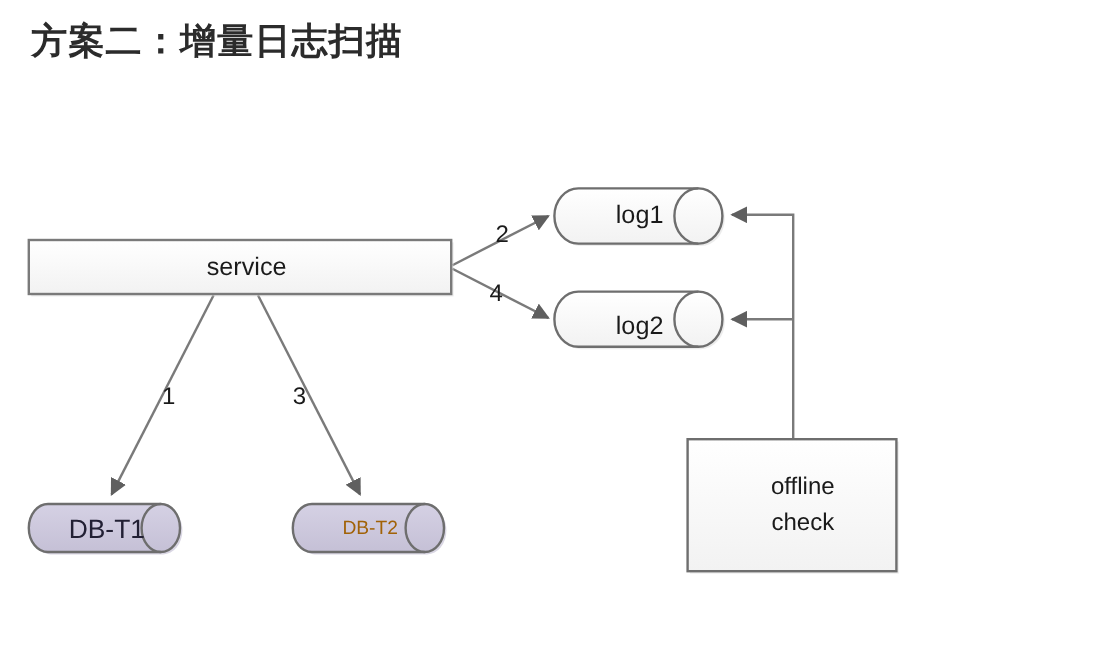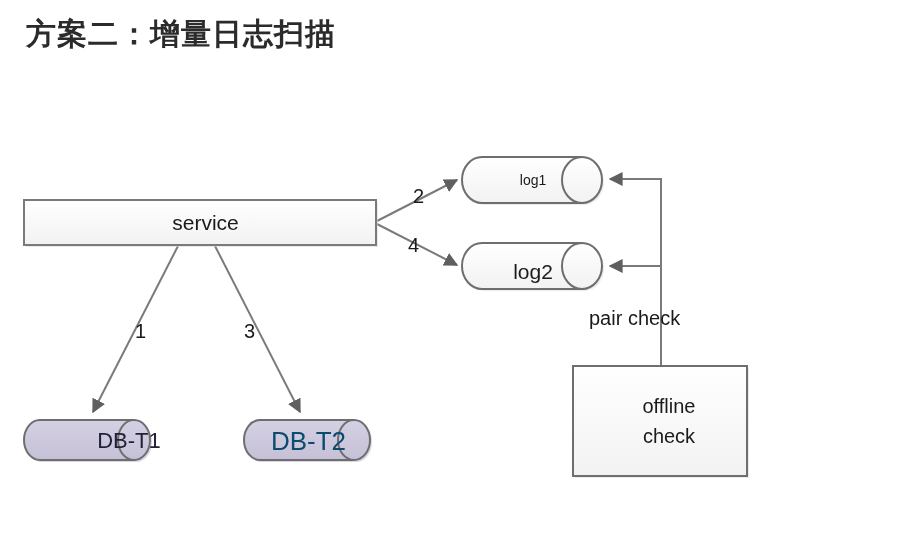--- a/index.html
+++ b/index.html
@@ -46,33 +46,33 @@
     text-align: center;
     color: #1a1a1a;
     pointer-events: none;
   }
   #service-label {
     left: 24px; top: 200px; width: 363px; height: 45px;
     font-size: 21px;
   }
   #log1-label {
     left: 464px; top: 157px; width: 138px; height: 46px;
-    font-size: 14px;
+    font-size: 21px;
   }
   #log2-label {
     left: 464px; top: 243px; width: 138px; height: 57px;
     font-size: 21px;
   }
   #db1-label {
     left: 26px; top: 420px; width: 126px; height: 41px;
-    font-size: 22px; color: #222034; padding-left: 40px;
+    font-size: 22px; color: #222034;
   }
   #db2-label {
     left: 245px; top: 420px; width: 127px; height: 42px;
-    font-size: 26px; color: #0c4a6e;
+    font-size: 16px; color: #a16207;
   }
   #offline-label {
     left: 573px; top: 366px; width: 192px; height: 110px;
     font-size: 20px;
     line-height: 30px;
     flex-direction: column;
   }
   .edge-label {
     position: absolute;
     font-size: 20px;
@@ -176,15 +176,14 @@
   </div>
 
   <div class="edge-label" id="edge-label-1">1</div>
 
   <div class="edge-label" id="edge-label-2">2</div>
 
   <div class="edge-label" id="edge-label-3">3</div>
 
   <div class="edge-label" id="edge-label-4">4</div>
 
-  <div class="edge-label" id="pair-check-label">pair check</div>
 
 </div>
 
 </body></html>

